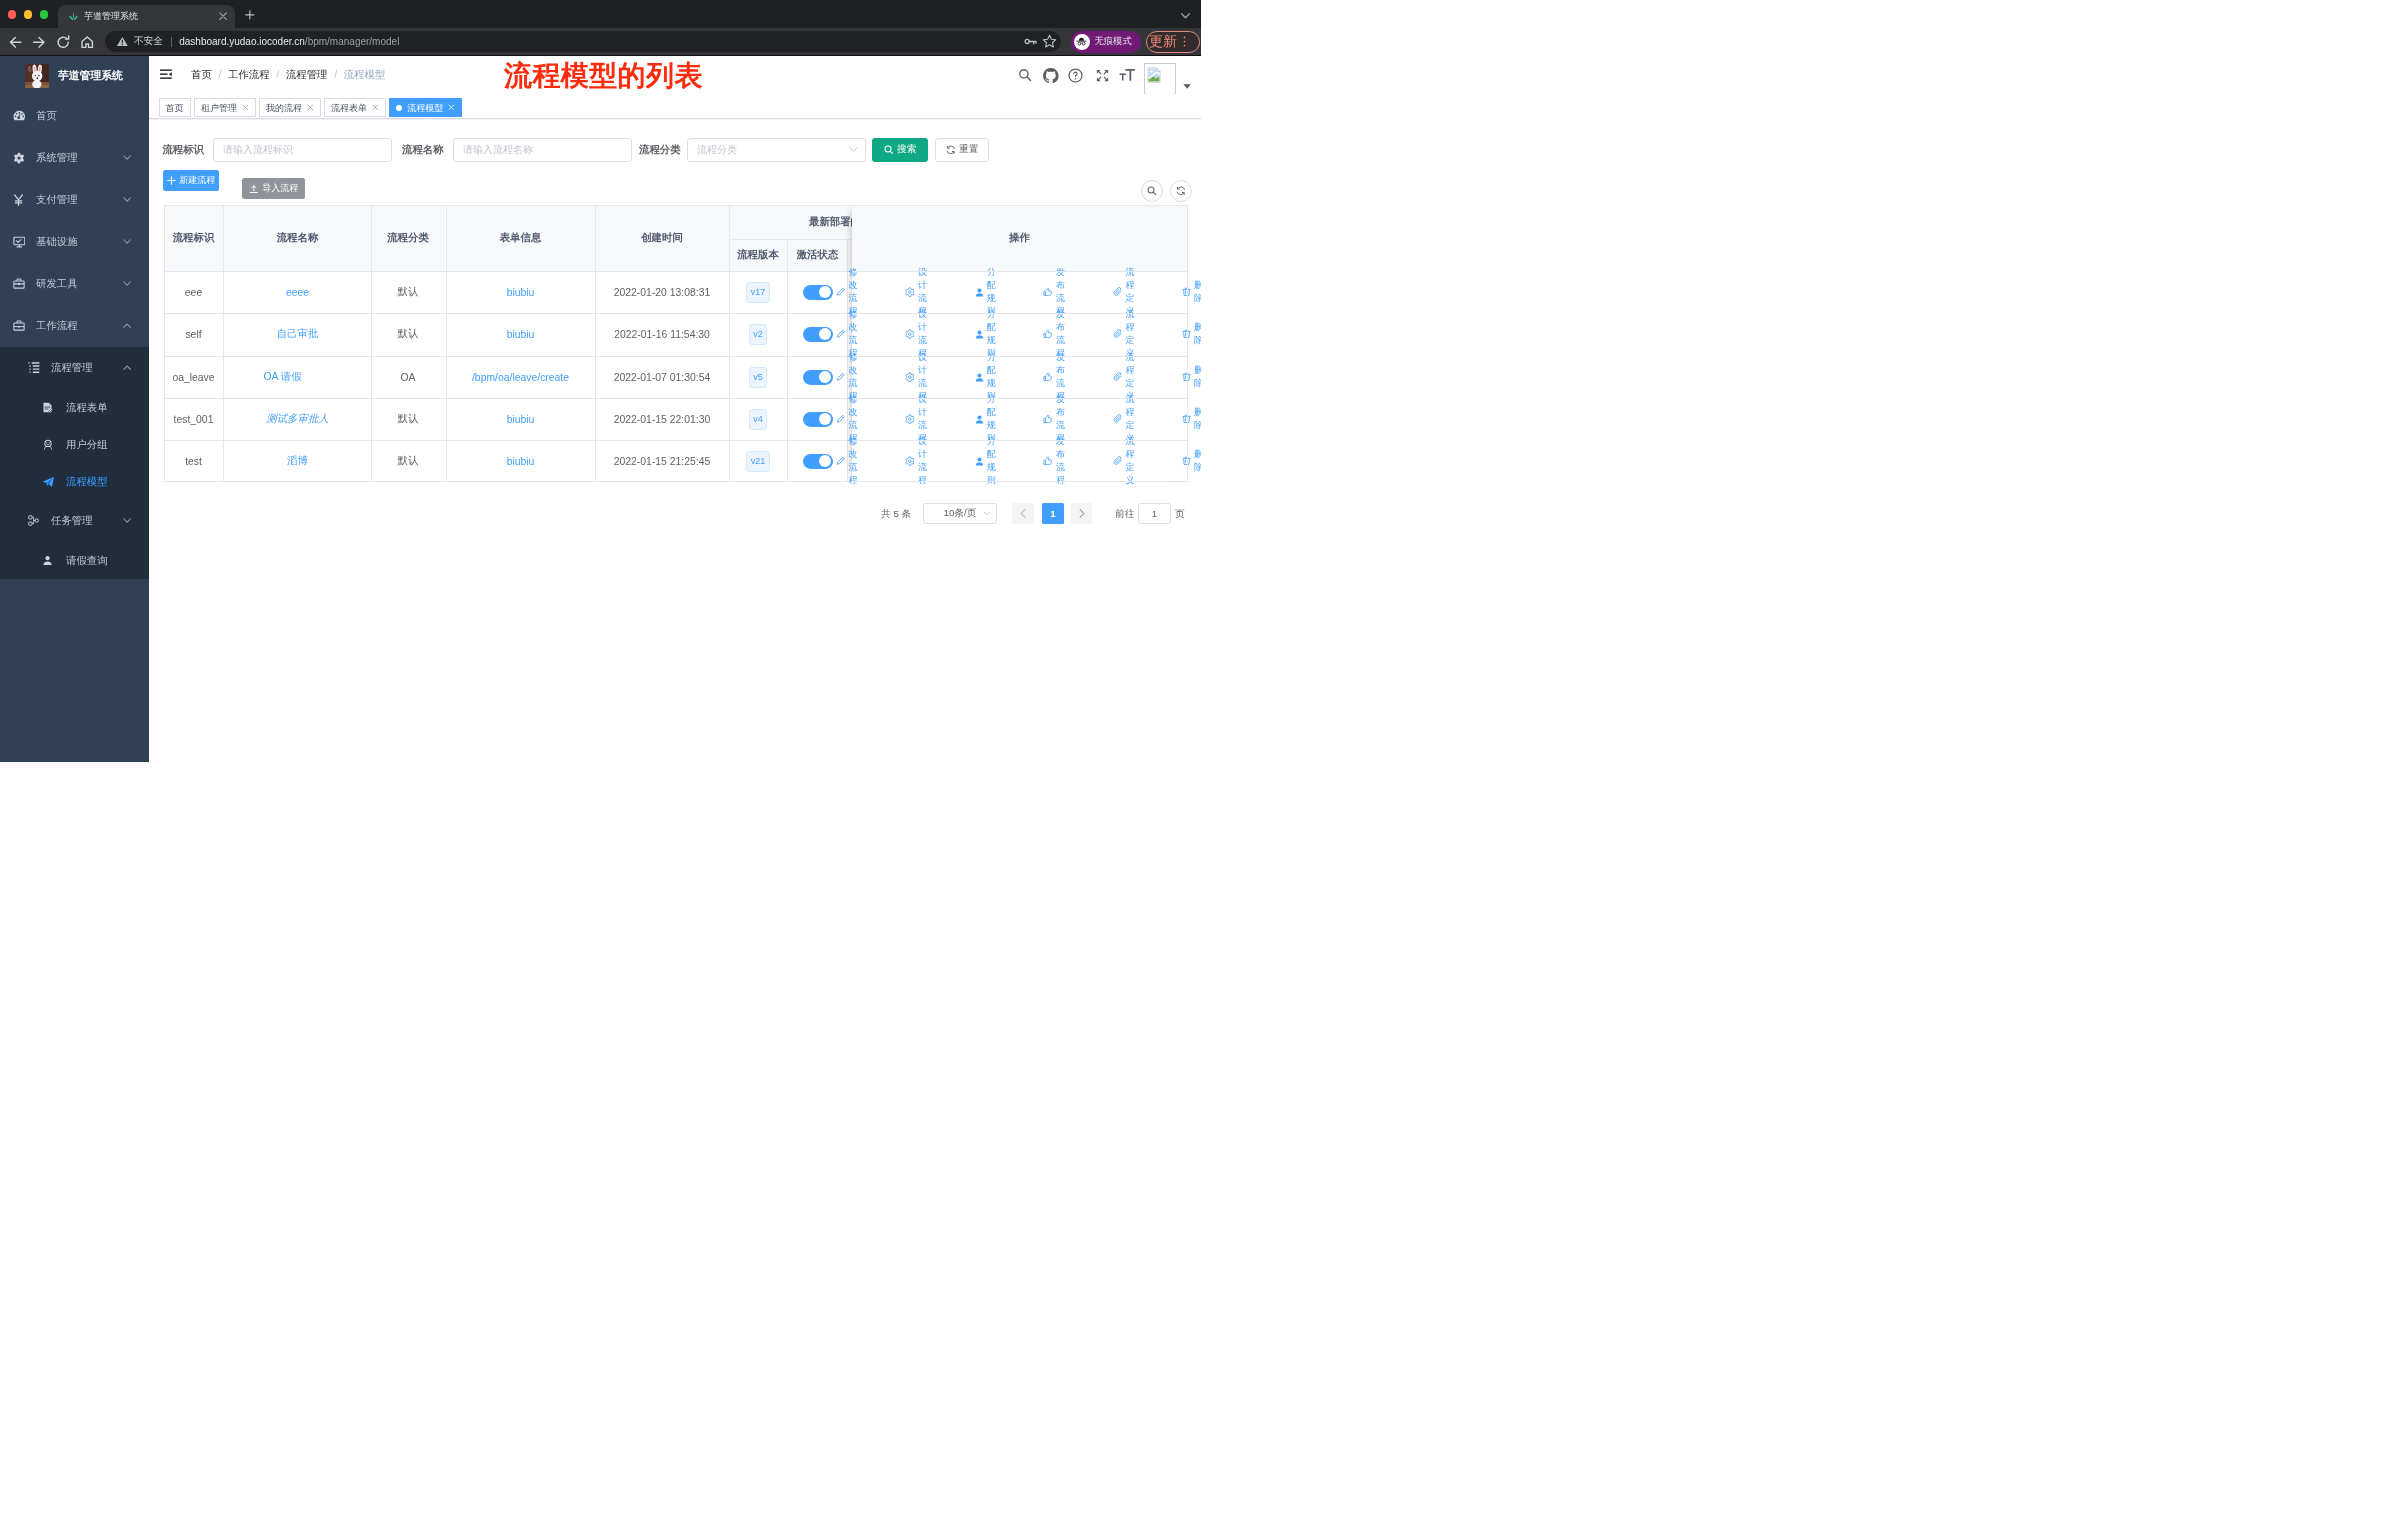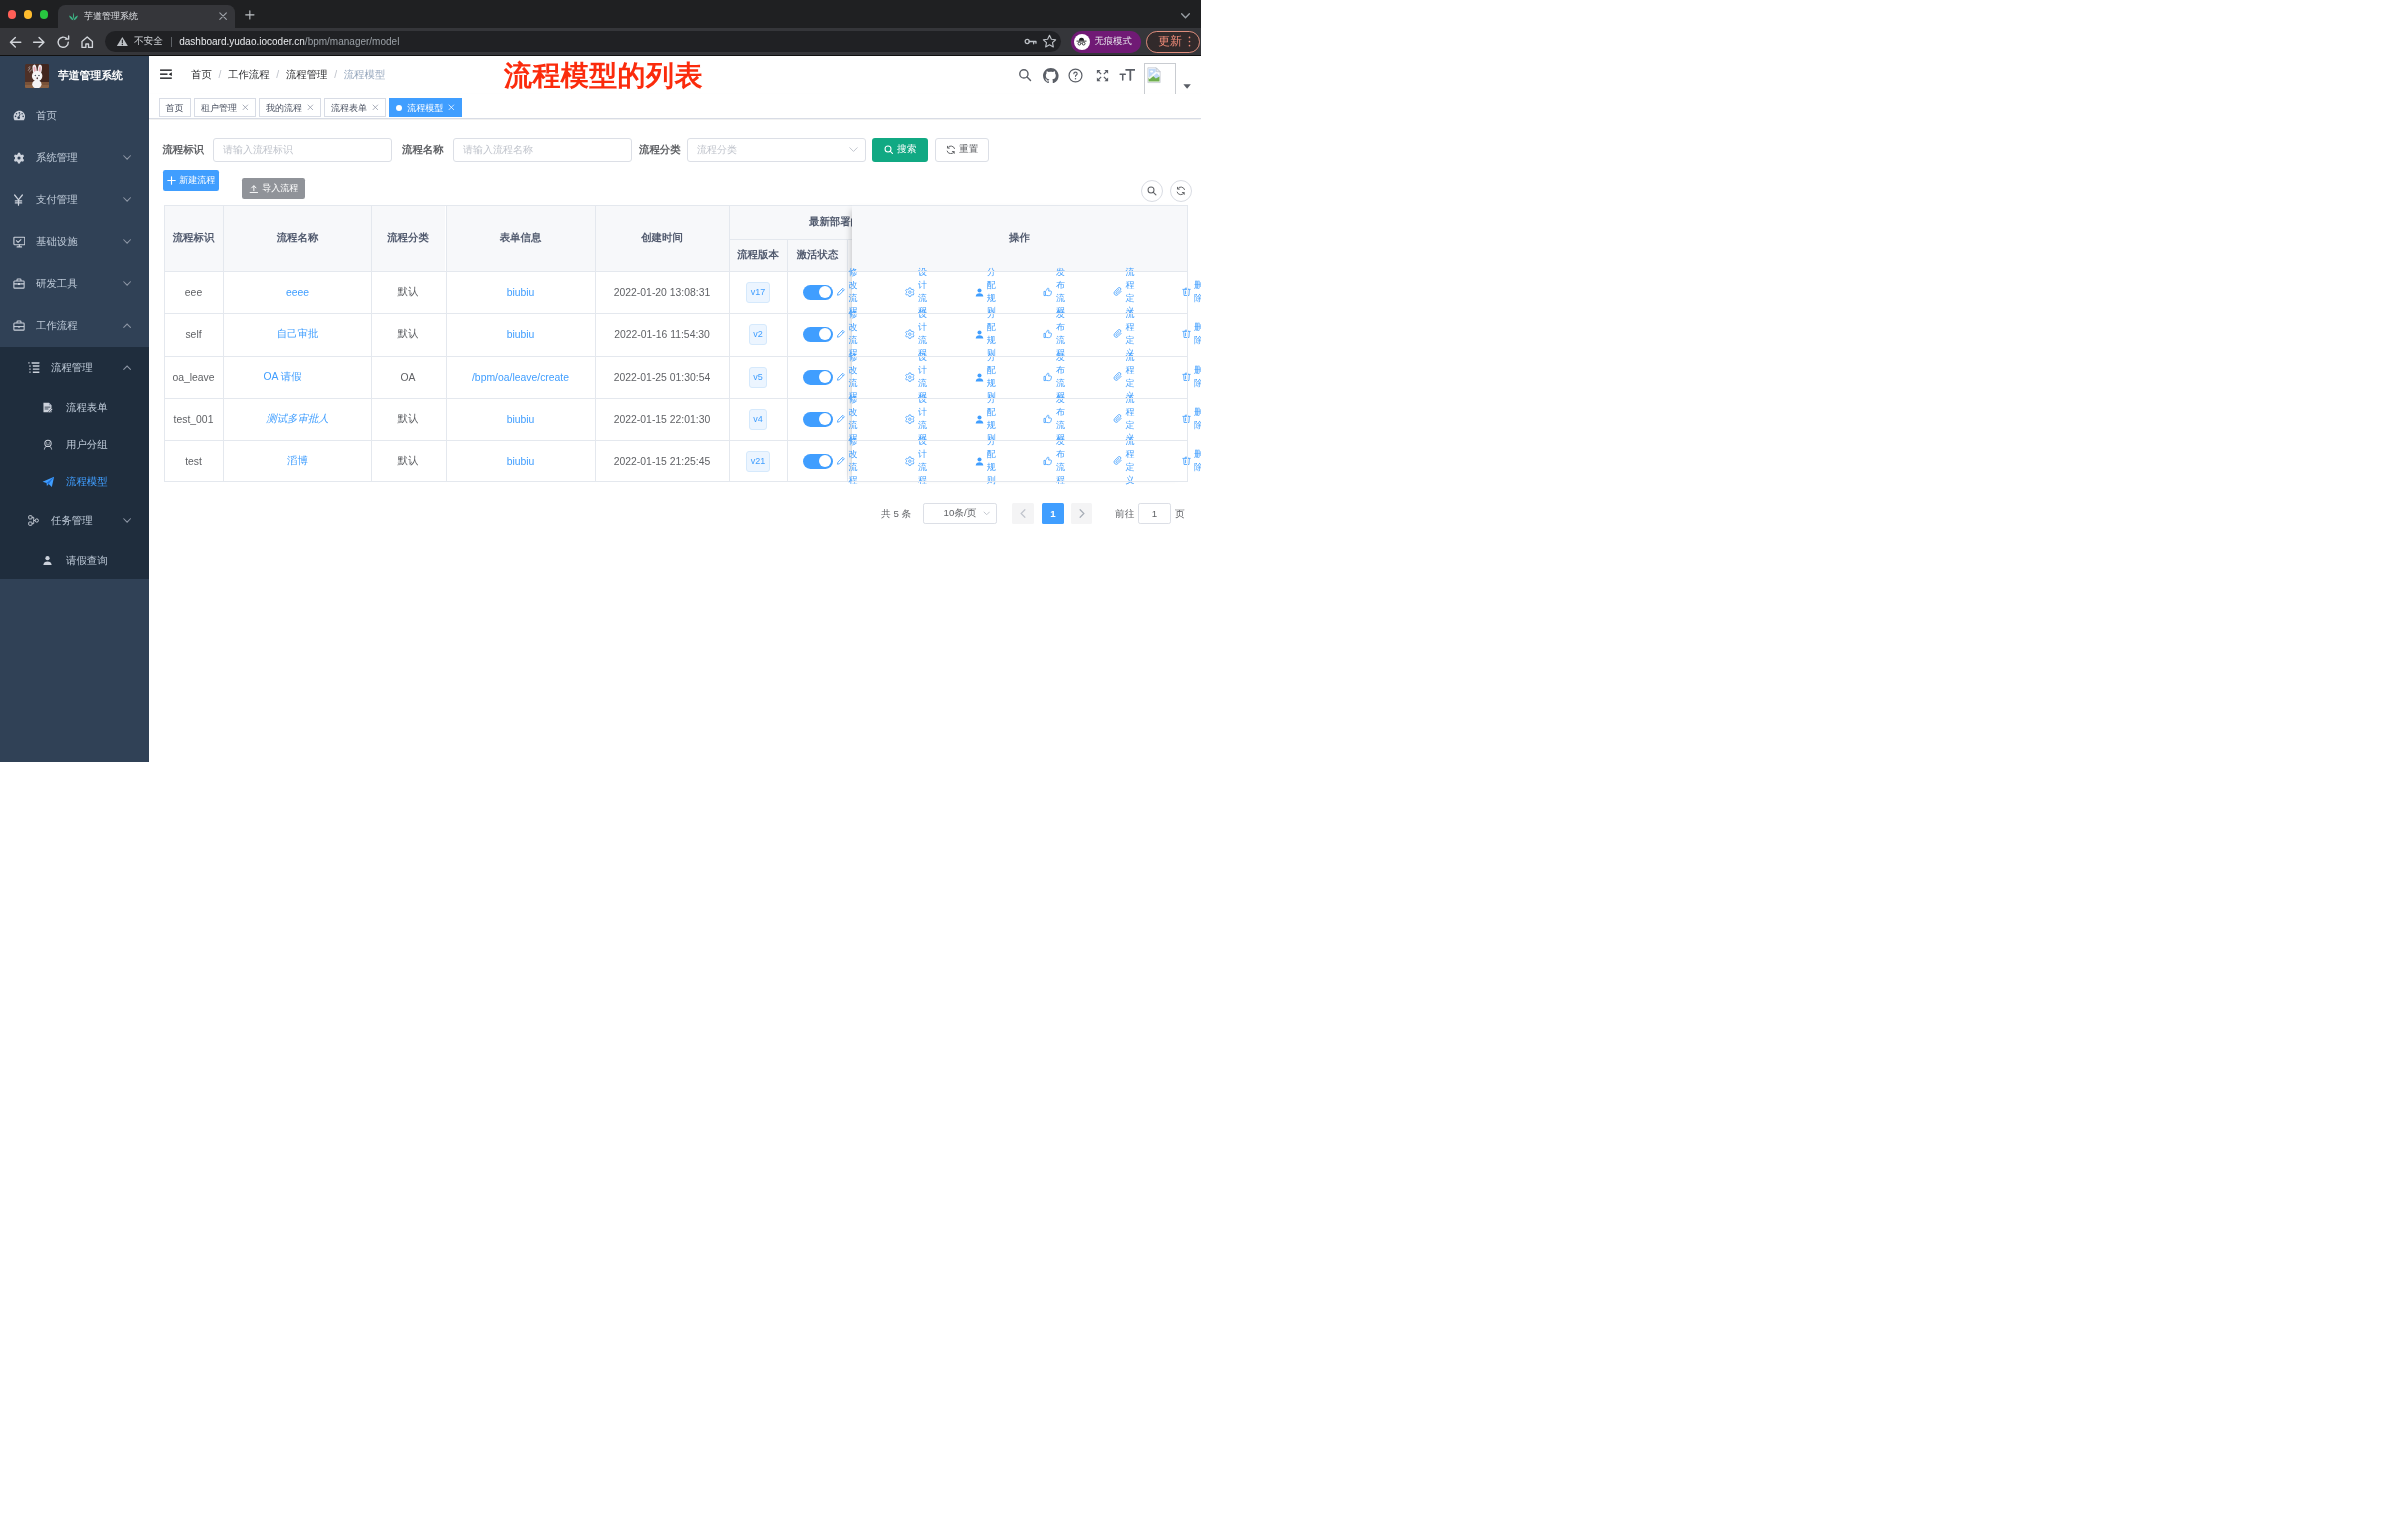--- a/index.html
+++ b/index.html
@@ -28,21 +28,21 @@
 .omni-div { width:0.7px; height:10.4px; background:#5f6368; margin:0 7.4px 0 8.2px; }
 .omni-host { color:#e8eaed; font-size:10px; }
 .omni-path { color:#9aa0a6; font-size:10px; }
 .omni-spacer { flex:1; }
 .omni-key { margin-right:4.5px; color:#bdc1c6; }
 .omni-star { margin-right:3.7px; color:#bdc1c6; }
 .incog-pill { position:absolute; left:1071px; top:3px; width:70px; height:21.6px; background:#701a75; border-radius:10.8px; display:flex; align-items:center; }
 .incog-circle { width:16.4px; height:16.4px; margin-left:2.6px; background:#fff; border-radius:50%; display:flex; align-items:center; justify-content:center; color:#202124; }
 .incog-label { margin-left:4.5px; color:#e8eaed; font-size:9.3px; }
 .update-pill { position:absolute; left:1146px; top:3px; width:54px; height:21.6px; border:0.7px solid #e08e7d; border-radius:10.8px; background:#322a2b; display:flex; align-items:center; color:#ef8b78; }
-.update-label { margin-left:11px; font-size:12px; }
+.update-label { margin-left:2px; font-size:14px; }
 .update-kebab { margin-left:6px; }
 
 
 .page { position:absolute; left:0; top:56px; width:1201px; height:706px; background:#fff; }
 
 
 .sidebar { position:absolute; left:0; top:0; width:149px; height:706px; background:#304156; overflow:hidden; }
 .logo-row { position:relative; height:39px; }
 .logo-img { position:absolute; left:25px; top:8.2px; width:24px; height:24px; border-radius:1.5px; overflow:hidden; }
 .logo-title { position:absolute; left:58px; top:0; line-height:39px; color:#fff; font-size:10.8px; font-weight:700; }
@@ -675,21 +675,21 @@
             <div class="td-cell" style="left:59px;top:151px;width:119px;height:42px;">
               <span class="blue">OA 请假</span>
             </div>
             <div class="td-cell" style="left:207px;top:151px;width:74px;height:42px;">
               <span>OA</span>
             </div>
             <div class="td-cell" style="left:282px;top:151px;width:149px;height:42px;">
               <span class="blue">/bpm/oa/leave/create</span>
             </div>
             <div class="td-cell" style="left:431px;top:151px;width:134px;height:42px;">
-              <span>2022-01-25 01:30:54</span>
+              <span>2022-01-07 01:30:54</span>
             </div>
             <div class="td-cell" style="left:565px;top:151px;width:58px;height:42px;">
               <span class="vtag">v5</span>
             </div>
             <div class="td-cell" style="left:623px;top:151px;width:61px;height:42px;">
               <span class="switch"></span>
             </div>
             <div class="td-cell" style="left:683px;top:151px;width:340px;height:42px;"></div>
             <div class="td-cell" style="left:0px;top:193px;width:59px;height:42px;">
               <span>test_001</span>

